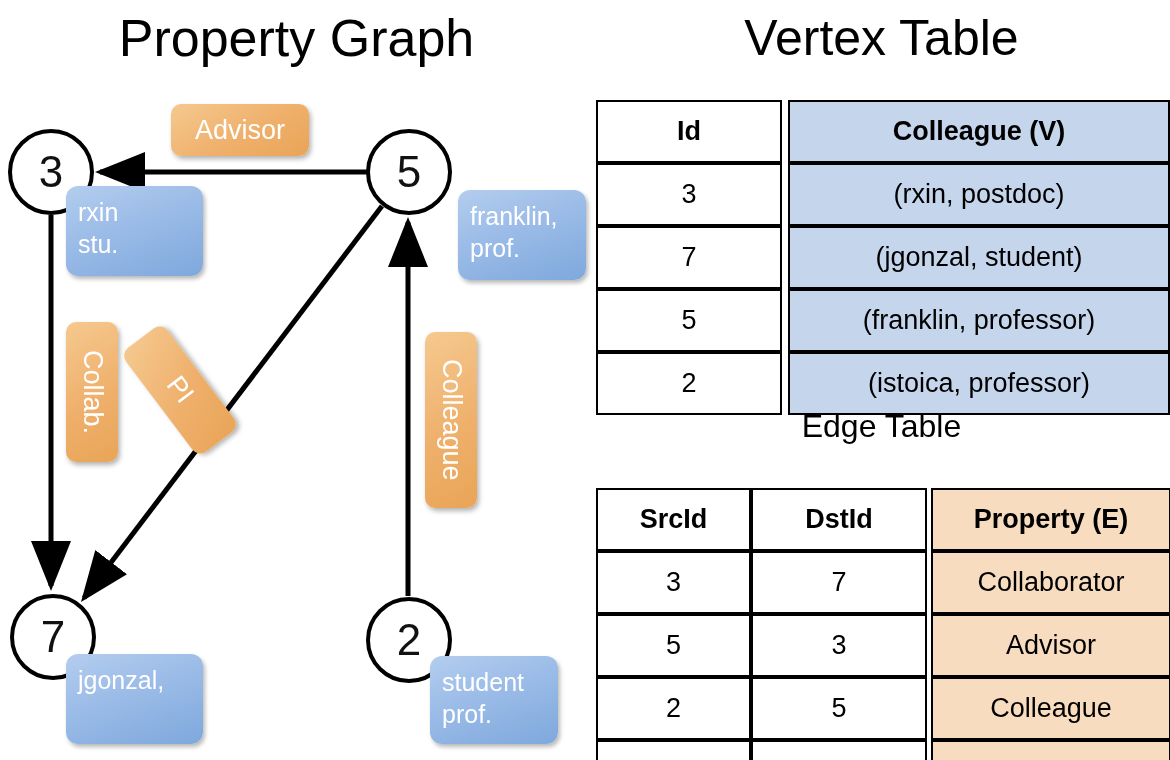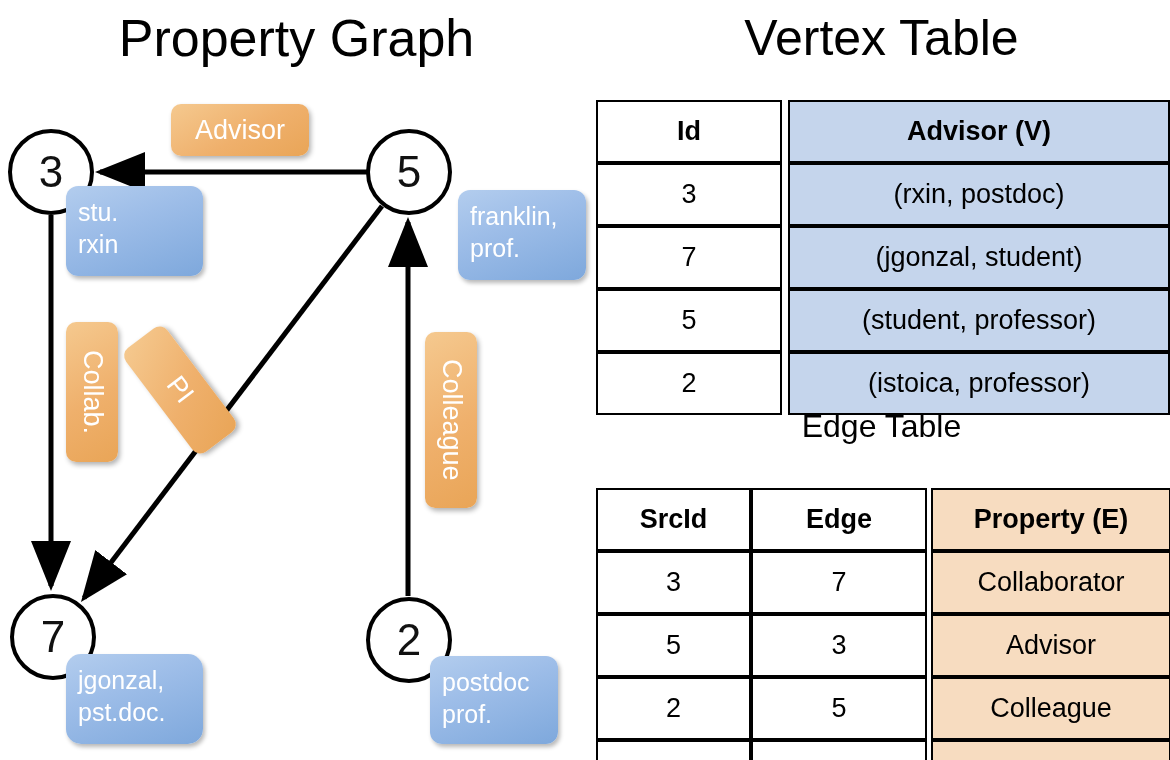--- a/index.html
+++ b/index.html
@@ -125,36 +125,35 @@
     <span>5</span>
   </div>
   <div class="node" style="left:6px;top:594px;">
     <span>7</span>
   </div>
   <div class="node" style="left:362px;top:597px;">
     <span>2</span>
   </div>
 
   <div class="vbox" style="left:62px;top:186px;width:137px;height:90px;">
+    <div>rxin</div>
     <div>stu.</div>
-    <div>rxin</div>
   </div>
 
   <div class="vbox" style="left:426px;top:190px;width:128px;height:90px;margin-left:28px;">
     <div>franklin,</div>
     <div>prof.</div>
   </div>
 
-  <div class="vbox" style="left:62px;top:654px;width:137px;height:90px;border-radius:15px;">
+  <div class="vbox" style="left:62px;top:654px;width:137px;height:90px;">
     <div>jgonzal,</div>
-    <div>pst.doc.</div>
   </div>
 
   <div class="vbox" style="left:426px;top:656px;width:128px;height:88px;">
-    <div>postdoc</div>
+    <div>student</div>
     <div>prof.</div>
   </div>
 
   <div class="ebox" style="left:167px;top:104px;width:138px;height:52px;">
     <span>Advisor</span>
   </div>
 
   <div class="ebox" style="left:62px;top:322px;width:52px;height:140px;">
     <span class="vtext">Collab.</span>
   </div>
@@ -165,50 +164,50 @@
 
   <div class="ebox" style="left:421px;top:332px;width:52px;height:176px;">
     <span class="vtext">Colleague</span>
   </div>
 
   <table class="tbl" id="vertex-table">
     <tbody>
         <tr>
       <th class="c-id">Id</th>
       <td class="spacer"></td>
-      <th class="c-prop cell-blue">Advisor (V)</th>
+      <th class="c-prop cell-blue">Colleague (V)</th>
     </tr>
     <tr>
       <td class="c-id">3</td>
       <td class="spacer"></td>
       <td class="c-prop cell-blue">(rxin, postdoc)</td>
     </tr>
     <tr>
       <td class="c-id">7</td>
       <td class="spacer"></td>
       <td class="c-prop cell-blue">(jgonzal, student)</td>
     </tr>
     <tr>
       <td class="c-id">5</td>
       <td class="spacer"></td>
-      <td class="c-prop cell-blue">(student, professor)</td>
+      <td class="c-prop cell-blue">(franklin, professor)</td>
     </tr>
     <tr>
       <td class="c-id">2</td>
       <td class="spacer"></td>
       <td class="c-prop cell-blue">(istoica, professor)</td>
     </tr>
   </tbody>
     </table>
 
   <table class="tbl" id="edge-table">
     <tbody>
         <tr>
       <th class="c-src">SrcId</th>
-      <th class="c-dst">Edge</th>
+      <th class="c-dst">DstId</th>
       <td class="spacer"></td>
       <th class="c-eprop cell-peach">Property (E)</th>
     </tr>
     <tr>
       <td class="c-src">3</td>
       <td class="c-dst">7</td>
       <td class="spacer"></td>
       <td class="c-eprop cell-peach">Collaborator</td>
     </tr>
     <tr>

